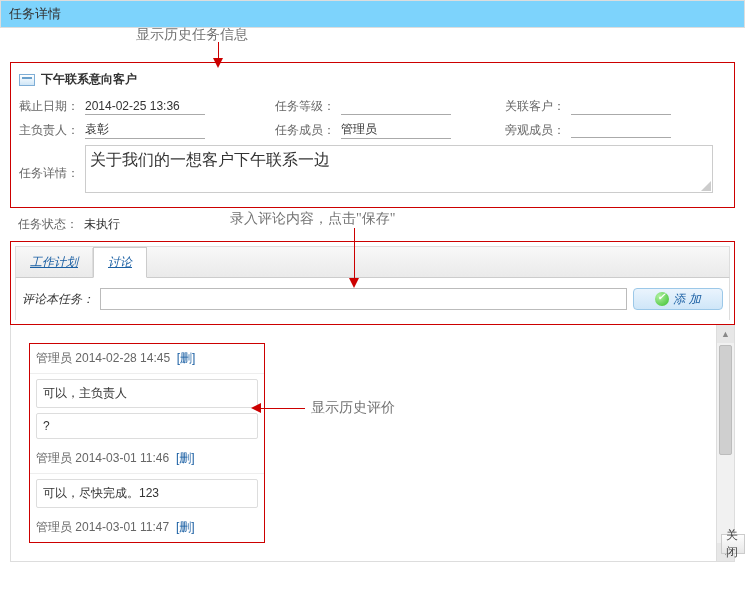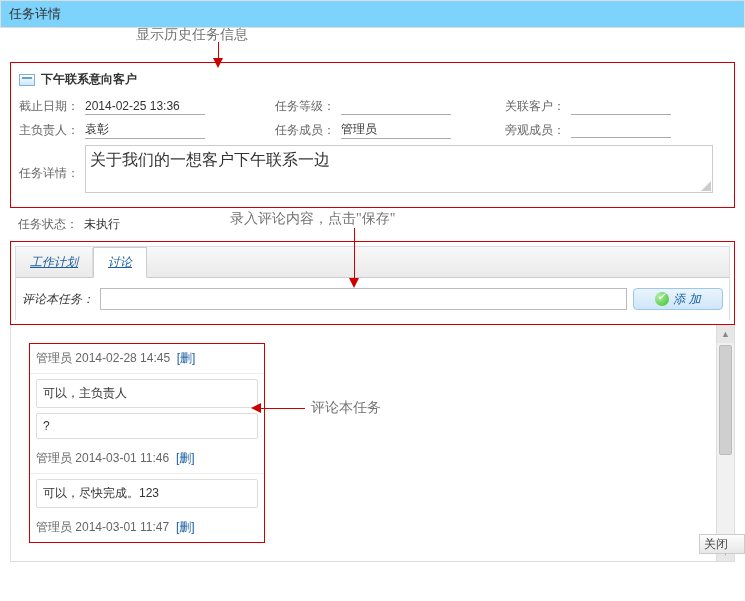--- a/index.html
+++ b/index.html
@@ -208,21 +208,21 @@
   }
   .c-body{
     margin:5px 6px;
     padding:5px 6px;
     border:1px solid #ddd;
     background:#fff;
     border-radius:2px;
   }
   .partial-btn{
     position:absolute; right:0; bottom:18px;
-    width:46px; height:20px;
+    width:24px; height:20px;
     background:linear-gradient(#fdfdfd,#e7e7e7);
     border:1px solid #ccc;
     display:flex;align-items:center;justify-content:flex-start;
     padding-left:4px; color:#444;
   }
 </style>
 </head>
 <body>
 
 <div class="title-bar">任务详情</div>
@@ -327,21 +327,21 @@
           <div class="c-header" style="border-bottom:none;">
             <span>管理员</span>
             <span>2014-03-01 11:47</span>
             &nbsp;<span class="del-link">[删]</span>
           </div>
         </div>
       </div>
 
       <div class="arrow-left" style="top:78px; left:240px;"></div>
       <div class="red-line-h" style="top:83px; left:250px; width:44px;"></div>
-      <div class="annot" style="top:74px; left:300px;">评论本任务</div>
+      <div class="annot" style="top:74px; left:300px;">显示历史评价</div>
     </div>
     <div class="scroll-col">
       <div class="scroll-up">▲</div>
       <div class="scroll-thumb"></div>
       <div class="scroll-down" style="position:absolute;bottom:0;left:0;right:0;">▼</div>
     </div>
   </div>
 
   <div class="partial-btn">关闭</div>
 </div>

